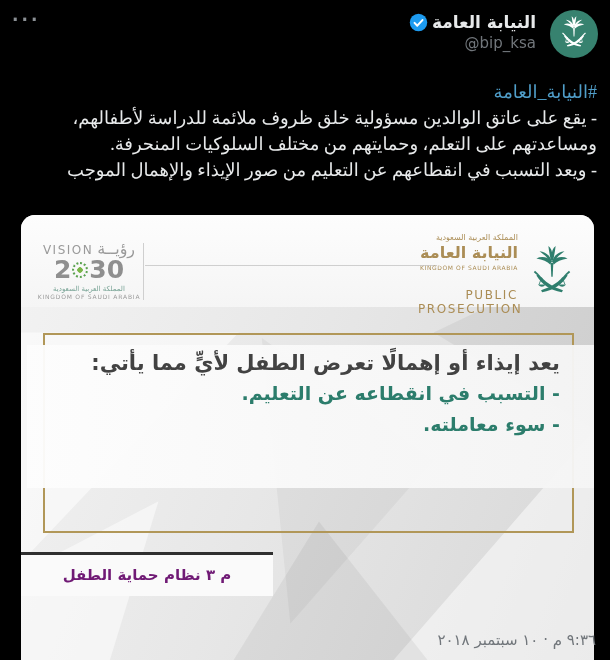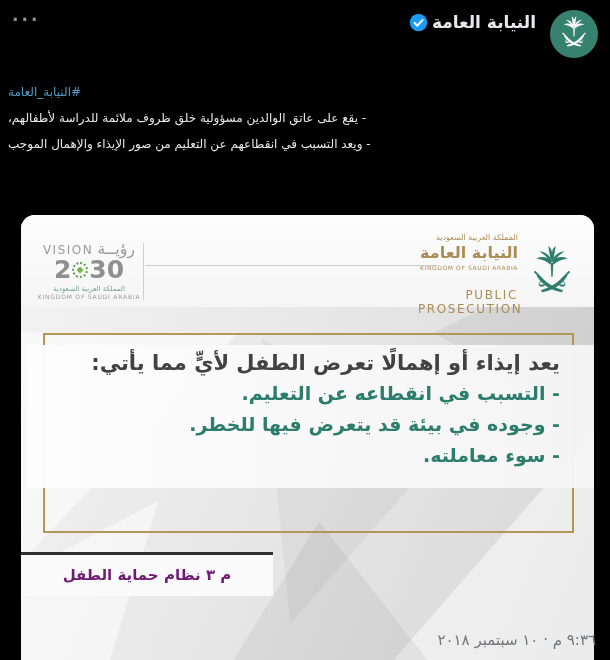--- a/index.html
+++ b/index.html
@@ -15,21 +15,21 @@
     justify-content:center; cursor:pointer; }
   .avatar svg { width:34px; height:38px; color:#fff; }
   .name-block { position:absolute; right:74px; top:12px; text-align:right; }
   .name-row { display:flex; align-items:center; justify-content:flex-start; direction:rtl; gap:4px; }
   .display-name { color:#e7e9ea; font-size:17px; font-weight:bold; cursor:pointer; }
   .verified svg { width:19px; height:19px; display:block; }
   .handle { color:#71767b; font-size:15px; margin-top:2px; direction:ltr; cursor:pointer; }
 
   
   .tweet-text { position:absolute; top:79px; right:13px; left:8px; direction:rtl;
-    text-align:left; font-size:12px; line-height:26px; color:#e7e9ea; }
+    text-align:right; font-size:18px; line-height:26px; color:#e7e9ea;font-family:Liberation Serif, serif; }
   .tweet-line { white-space:nowrap; }
   .hashtag { color:#509ec9; cursor:pointer; }
 
   
   .card { position:absolute; left:21px; top:215px; width:573px; height:511px;
     border-radius:14px; overflow:hidden; cursor:pointer;
     background:linear-gradient(112deg,#f3f3f3 0%,#e7e7e7 45%,#d6d6d6 100%); }
   .shp { position:absolute; inset:0; }
   .shp1 { clip-path:polygon(0% 23%,38% 23%,0% 68%); background:rgba(255,255,255,.55); }
   .shp2 { clip-path:polygon(100% 42%,100% 100%,55% 100%); background:rgba(255,255,255,.5); }
@@ -121,27 +121,29 @@
   <div class="name-block">
     <div class="name-row">
       <span class="display-name">النيابة العامة</span>
       <span class="verified">
         <svg viewBox="0 0 24 24">
           <circle cx="12" cy="12" r="11" fill="#1d9bf0"></circle>
           <path d="M7 12.5 L10.5 16 L17 9" stroke="#fff" stroke-width="2.6" fill="none" stroke-linecap="round" stroke-linejoin="round"></path>
         </svg>
       </span>
     </div>
+    <div class="handle">@bip_ksa</div>
   </div>
 
   <div class="tweet-text">
     <div class="tweet-line">
       <span class="hashtag">#النيابة_العامة</span>
     </div>
     <div class="tweet-line">- يقع على عاتق الوالدين مسؤولية خلق ظروف ملائمة للدراسة لأطفالهم،</div>
+    <div class="tweet-line">ومساعدتهم على التعلم، وحمايتهم من مختلف السلوكيات المنحرفة.</div>
     <div class="tweet-line">- ويعد التسبب في انقطاعهم عن التعليم من صور الإيذاء والإهمال الموجب</div>
   </div>
 
   <div class="card">
     <div class="shp shp1"></div>
     <div class="shp shp2"></div>
     <div class="shp shp3"></div>
     <div class="shp shp4"></div>
     <div class="shp shp5"></div>
     <div class="shp shp6"></div>
@@ -176,21 +178,20 @@
             </svg>
         </div>
       </div>
     </div>
 
     <div class="gframe"></div>
 
     <div class="tband">
       <div class="card-title">يعد إيذاء أو إهمالًا تعرض الطفل لأيٍّ مما يأتي:</div>
       <div class="card-bullet">- التسبب في انقطاعه عن التعليم.</div>
-      <div class="card-bullet">- وجوده في بيئة قد يتعرض فيها للخطر.</div>
       <div class="card-bullet">- سوء معاملته.</div>
     </div>
 
     <div class="badge-box">
       <span>م ٣ نظام حماية الطفل</span>
     </div>
   </div>
 
   <div class="timestamp">٩:٣٦ م · ١٠ سبتمبر ٢٠١٨</div>
 

